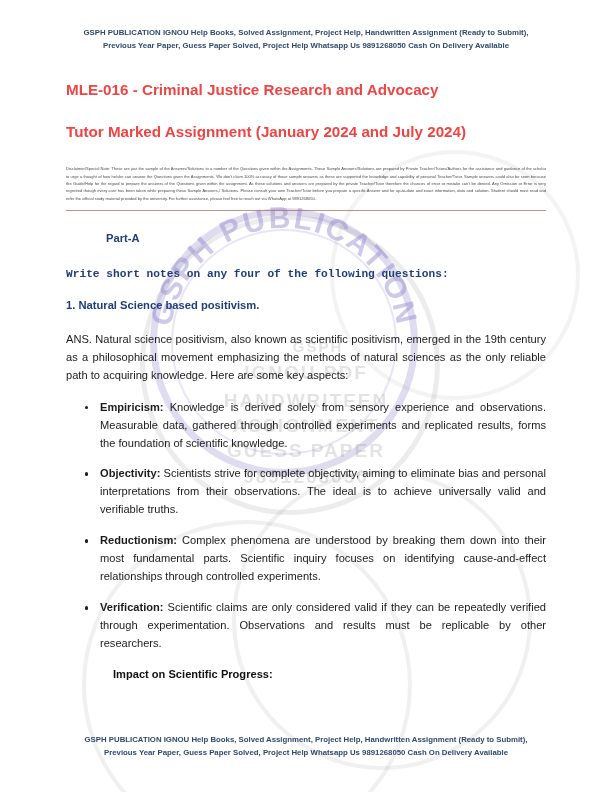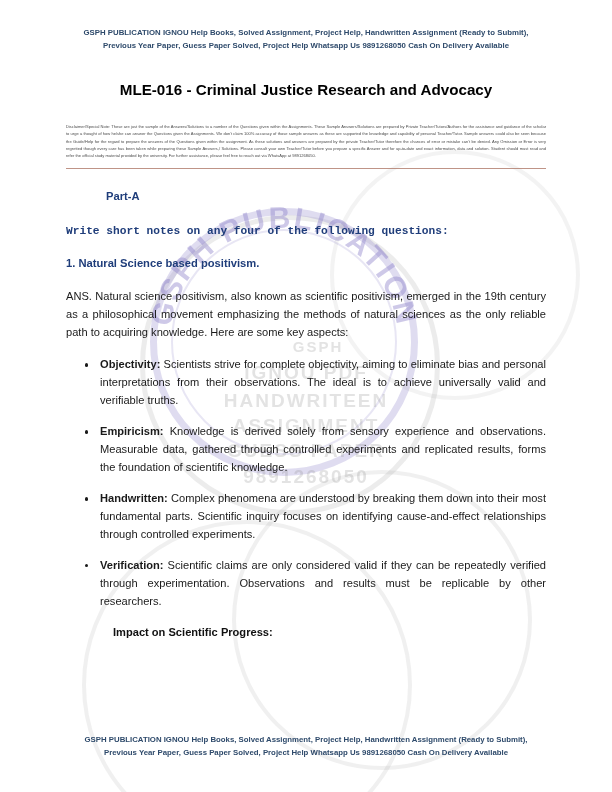--- a/index.html
+++ b/index.html
@@ -112,22 +112,22 @@
     color: #2e4a6b;
     font-weight: bold;
     font-size: 7.8px;
     line-height: 1.65;
     letter-spacing: 0.02px;
     padding-top: 27px;
   }
   .hdr div { white-space: nowrap; }
 
   .title {
-    text-align: center;
-    color: #000000;
+    text-align: left;
+    color: #ef4444;
     font-weight: bold;
     font-size: 15.2px;
     line-height: 1.2;
   }
   .title-1 { margin-top: 28px; }
   .title-2 { margin-top: 24px; }
 
   .disclaimer {
     margin-top: 24px;
     font-size: 4.05px;
@@ -243,35 +243,36 @@
   </div>
 
   <div class="content">
 
     <div class="hdr">
       <div>GSPH PUBLICATION IGNOU Help Books, Solved Assignment, Project Help, Handwritten Assignment (Ready to Submit),</div>
       <div>Previous Year Paper, Guess Paper Solved, Project Help Whatsapp Us 9891268050 Cash On Delivery Available</div>
     </div>
 
     <div class="title title-1">MLE-016 - Criminal Justice Research and Advocacy</div>
+    <div class="title title-2">Tutor Marked Assignment (January 2024 and July 2024)</div>
 
     <div class="disclaimer">Disclaimer/Special Note: These are just the sample of the Answers/Solutions to a number of the Questions given within the Assignments. These Sample Answers/Solutions are prepared by Private Teacher/Tutors/Authors for the assistance and guidance of the scholar to urge a thought of how he/she can answer the Questions given the Assignments. We don't claim 100% accuracy of those sample answers as these are supported the knowledge and capability of personal Teacher/Tutor. Sample answers could also be seen because the Guide/Help for the regard to prepare the answers of the Questions given within the assignment. As these solutions and answers are prepared by the private Teacher/Tutor therefore the chances of error or mistake can't be denied. Any Omission or Error is very regretted though every care has been taken while preparing these Sample Answers,/ Solutions. Please consult your own Teacher/Tutor before you prepare a specific Answer and for up-to-date and exact information, data and solution. Student should must read and refer the official study material provided by the university. For further assistance, please feel free to reach out via WhatsApp at 9891268050.</div>
 
     <div class="rule"></div>
 
     <div class="h-blue part-a">Part-A</div>
     <div class="h-blue write-q">Write short notes on any four of the following questions:</div>
     <div class="h-blue q1">1. Natural Science based positivism.</div>
 
     <div class="para">ANS. Natural science positivism, also known as scientific positivism, emerged in the 19th century as a philosophical movement emphasizing the methods of natural sciences as the only reliable path to acquiring knowledge. Here are some key aspects:</div>
 
     <ul class="bullets">
+      <li><b>Empiricism:</b><span> Knowledge is derived solely from sensory experience and observations. Measurable data, gathered through controlled experiments and replicated results, forms the foundation of scientific knowledge.</span></li>
       <li><b>Objectivity:</b><span> Scientists strive for complete objectivity, aiming to eliminate bias and personal interpretations from their observations. The ideal is to achieve universally valid and verifiable truths.</span></li>
-      <li><b>Empiricism:</b><span> Knowledge is derived solely from sensory experience and observations. Measurable data, gathered through controlled experiments and replicated results, forms the foundation of scientific knowledge.</span></li>
-      <li><b>Handwritten:</b><span> Complex phenomena are understood by breaking them down into their most fundamental parts. Scientific inquiry focuses on identifying cause-and-effect relationships through controlled experiments.</span></li>
+      <li><b>Reductionism:</b><span> Complex phenomena are understood by breaking them down into their most fundamental parts. Scientific inquiry focuses on identifying cause-and-effect relationships through controlled experiments.</span></li>
       <li><b>Verification:</b><span> Scientific claims are only considered valid if they can be repeatedly verified through experimentation. Observations and results must be replicable by other researchers.</span></li>
     </ul>
 
     <div class="subhead">Impact on Scientific Progress:</div>
 
   </div>
 
   <div class="ftr">
     <div>GSPH PUBLICATION IGNOU Help Books, Solved Assignment, Project Help, Handwritten Assignment (Ready to Submit),</div>
     <div>Previous Year Paper, Guess Paper Solved, Project Help Whatsapp Us 9891268050 Cash On Delivery Available</div>

